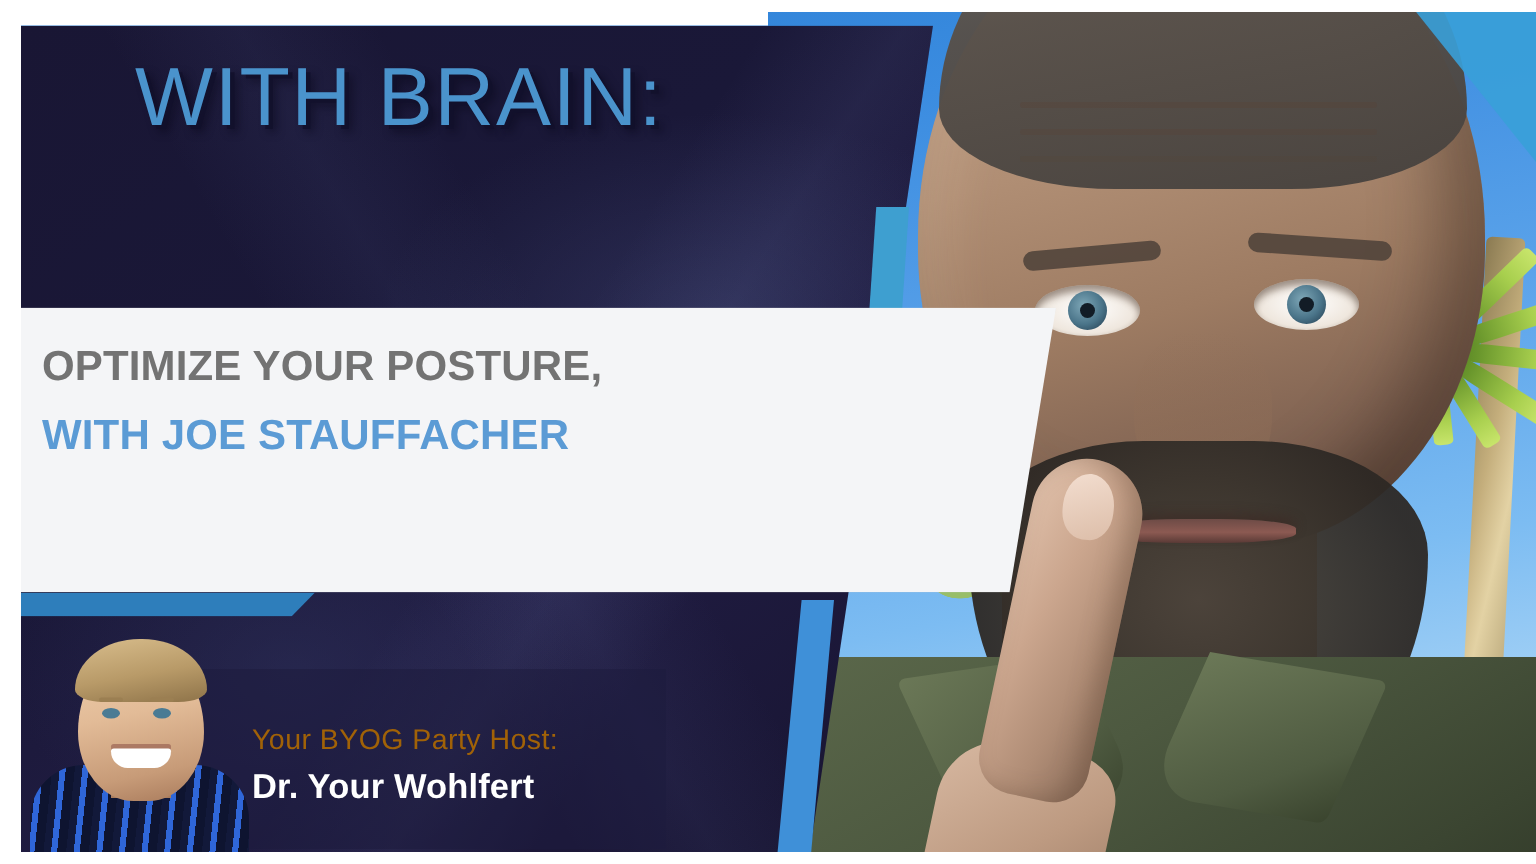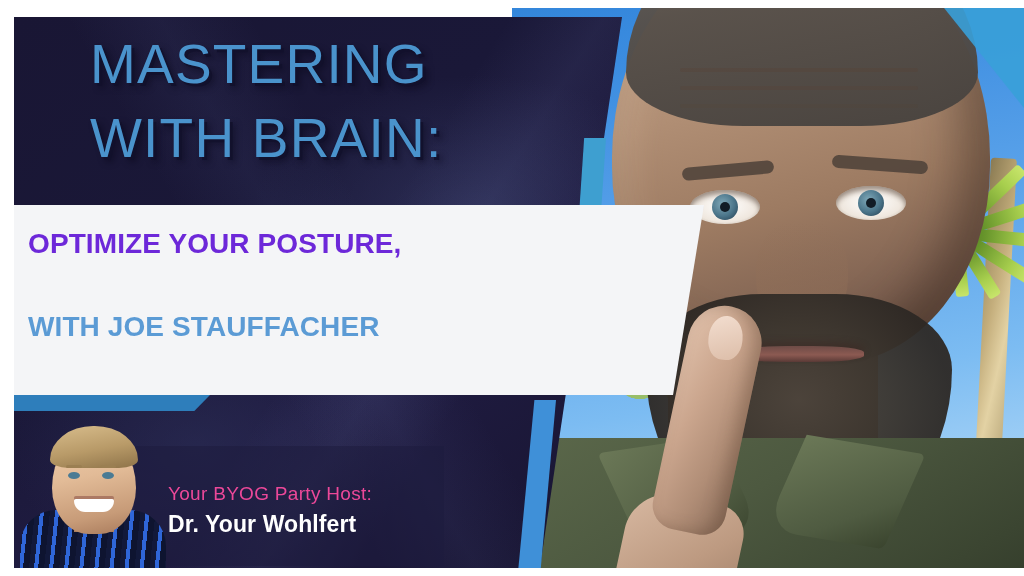--- a/index.html
+++ b/index.html
@@ -264,24 +264,24 @@
   .sub-text {
     position: absolute;
     left: 28px; top: 16px;
     width: 660px;
   }
   .sub-line {
     font-size: 28px;
     font-weight: 700;
     letter-spacing: .1px;
     line-height: 1.63;
-    color: #6d28d9;
+    color: #737373;
     white-space: nowrap;
   }
-  .sub-line.accent { color: #5b9bd5; margin-top: 37px; }
+  .sub-line.accent { color: #5b9bd5; }
 
   
   .blue-underbar {
     position: absolute;
     left: 14px; top: 395px;
     width: 196px; height: 16px;
     background: #2e7ebb;
     clip-path: polygon(0% 0%, 100% 0%, 92% 100%, 0% 100%);
   }
 
@@ -337,21 +337,21 @@
     border-radius: 3px 3px 18px 18px;
     box-shadow: 0 -3px 0 rgba(150,96,82,.65);
   }
   .host-text {
     position: absolute;
     left: 168px; top: 480px;
   }
   .host-role {
     font-size: 19px;
     font-weight: 400;
-    color: #ec4899;
+    color: #a16207;
     letter-spacing: .3px;
     line-height: 1.45;
   }
   .host-name {
     font-size: 23px;
     font-weight: 700;
     color: #ffffff;
     letter-spacing: .1px;
     line-height: 1.4;
   }
@@ -421,21 +421,20 @@
   <div class="corner-triangle"></div>
 
   <div class="dark-panel">
     <div class="panel-sheen"></div>
   </div>
 
   <div class="accent-bar-top"></div>
   <div class="accent-bar-low"></div>
 
   <div class="title-block">
-    <div class="title-line">MASTERING</div>
     <div class="title-line">WITH BRAIN:</div>
   </div>
 
   <div class="white-panel">
     <div class="sub-text">
       <div class="sub-line">OPTIMIZE YOUR POSTURE,</div>
       <div class="sub-line accent">WITH JOE STAUFFACHER</div>
     </div>
   </div>
 

